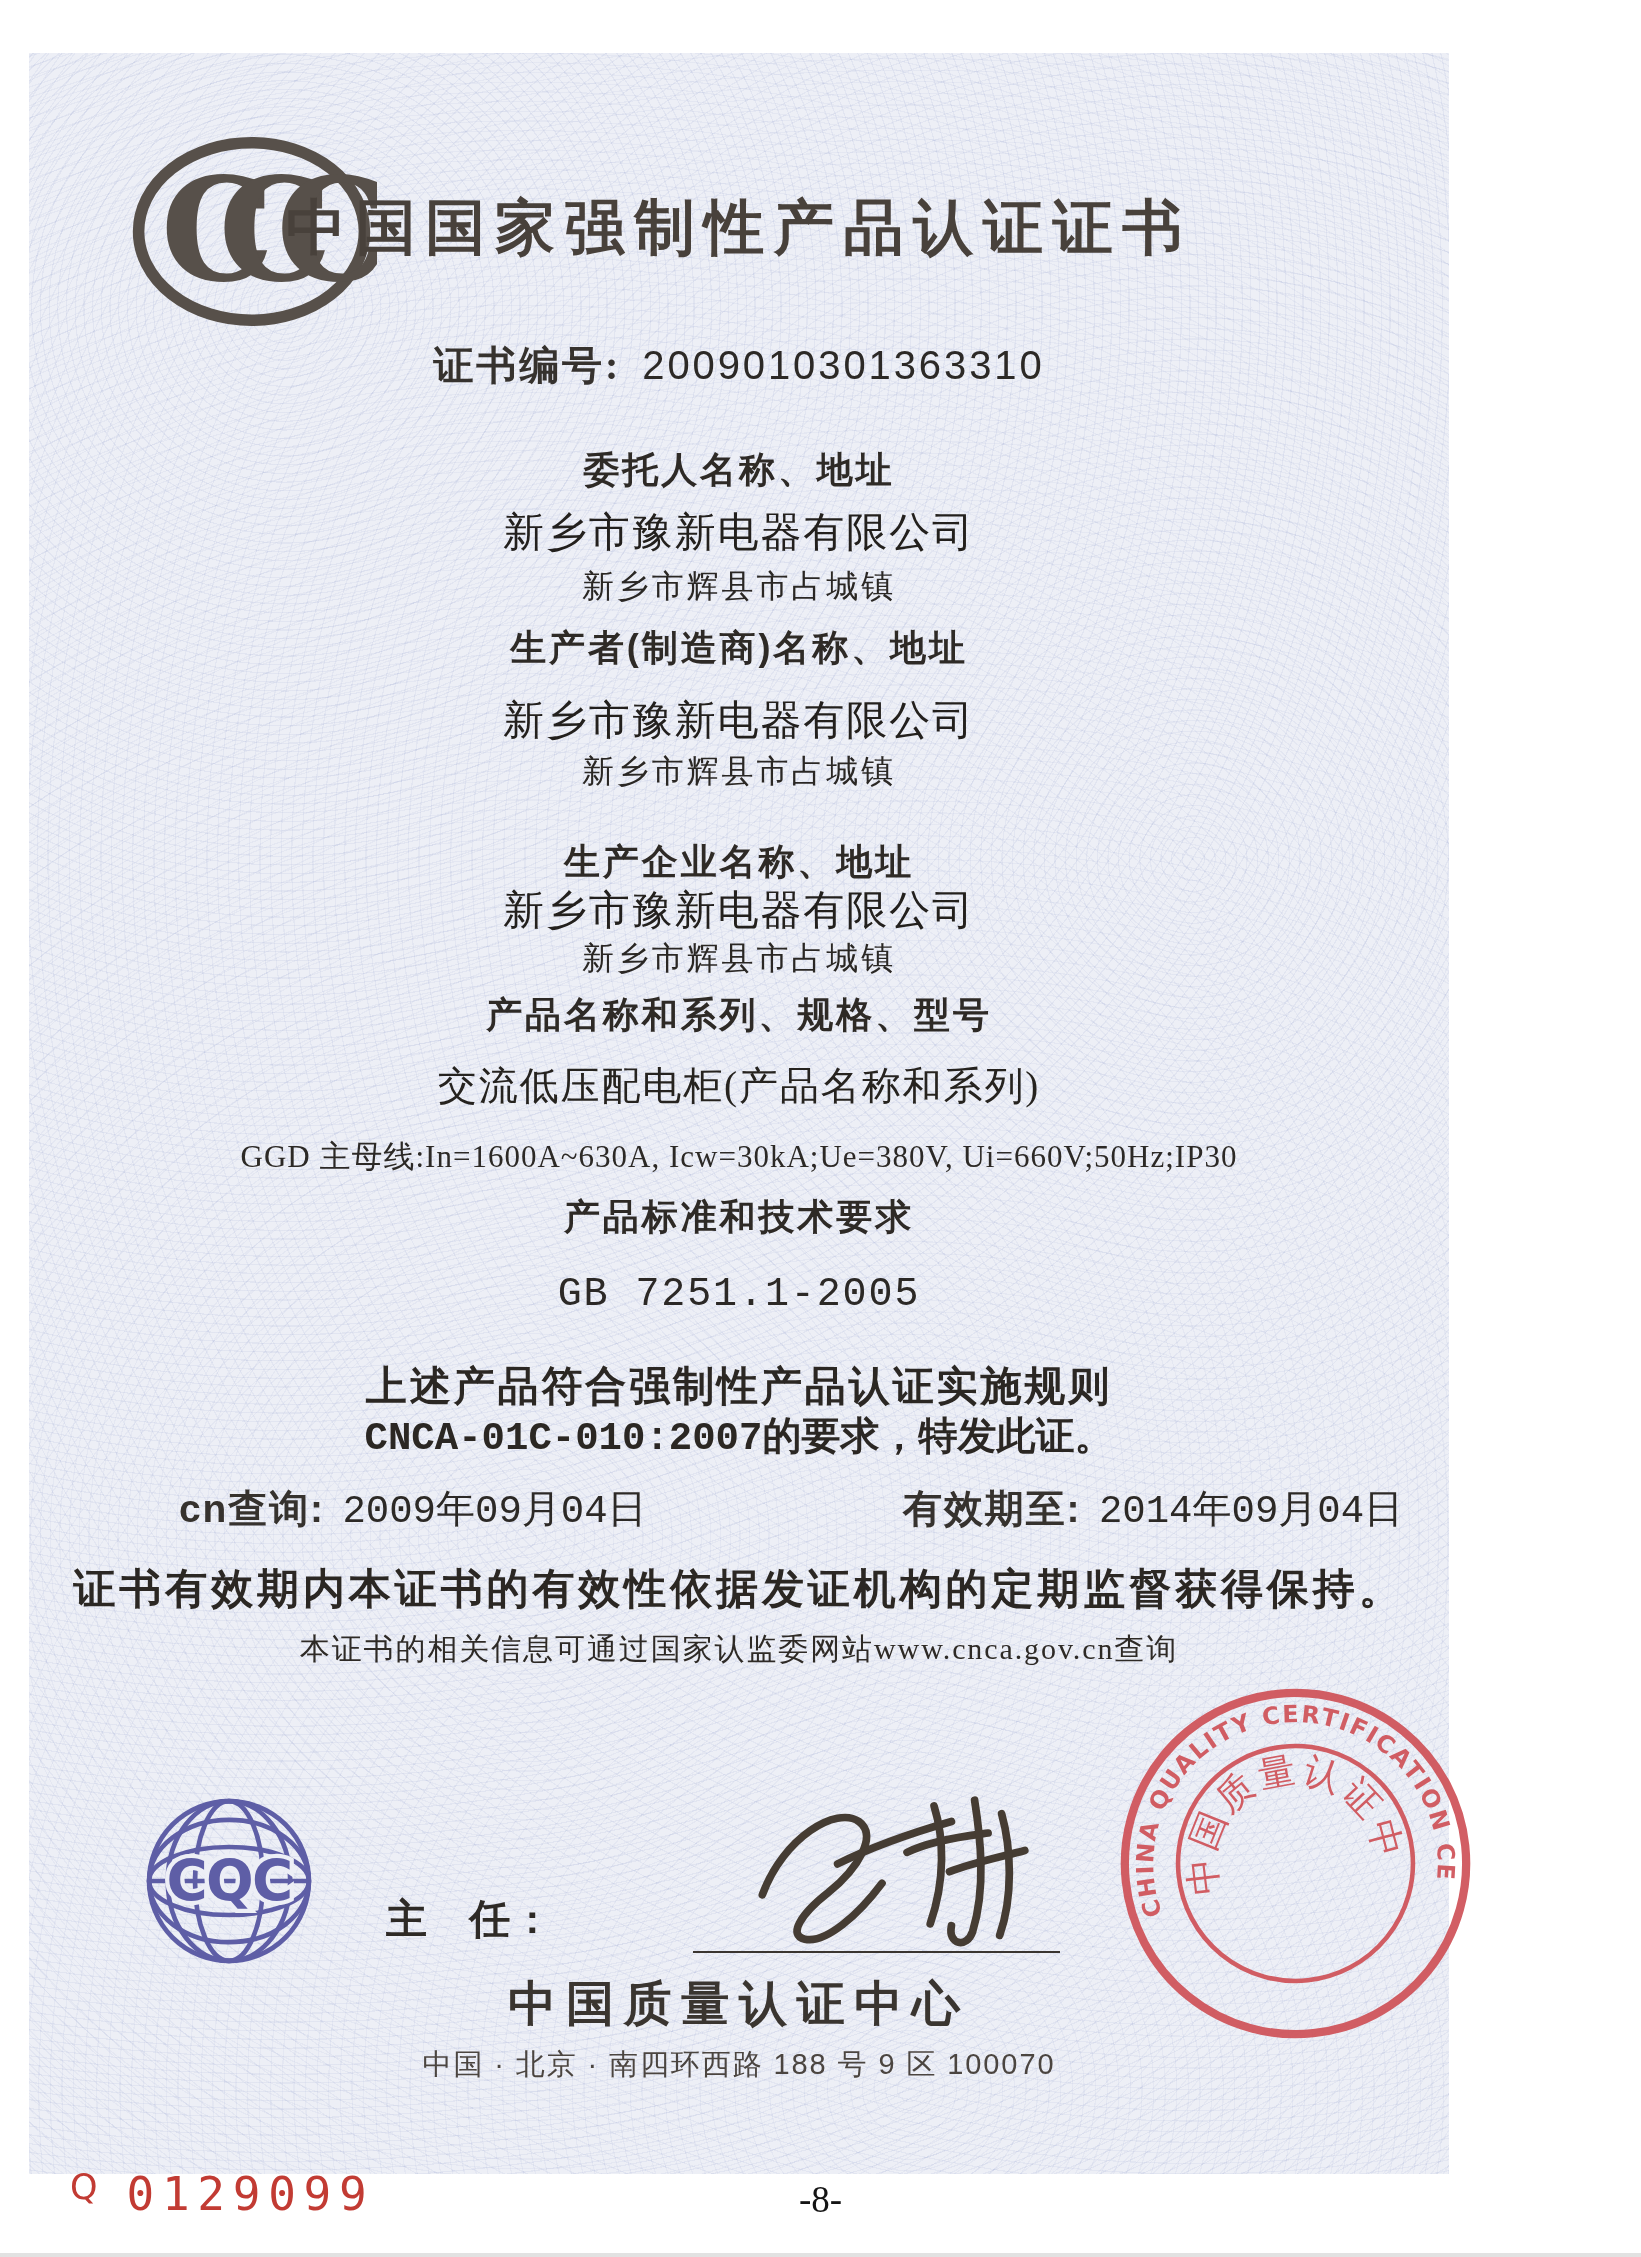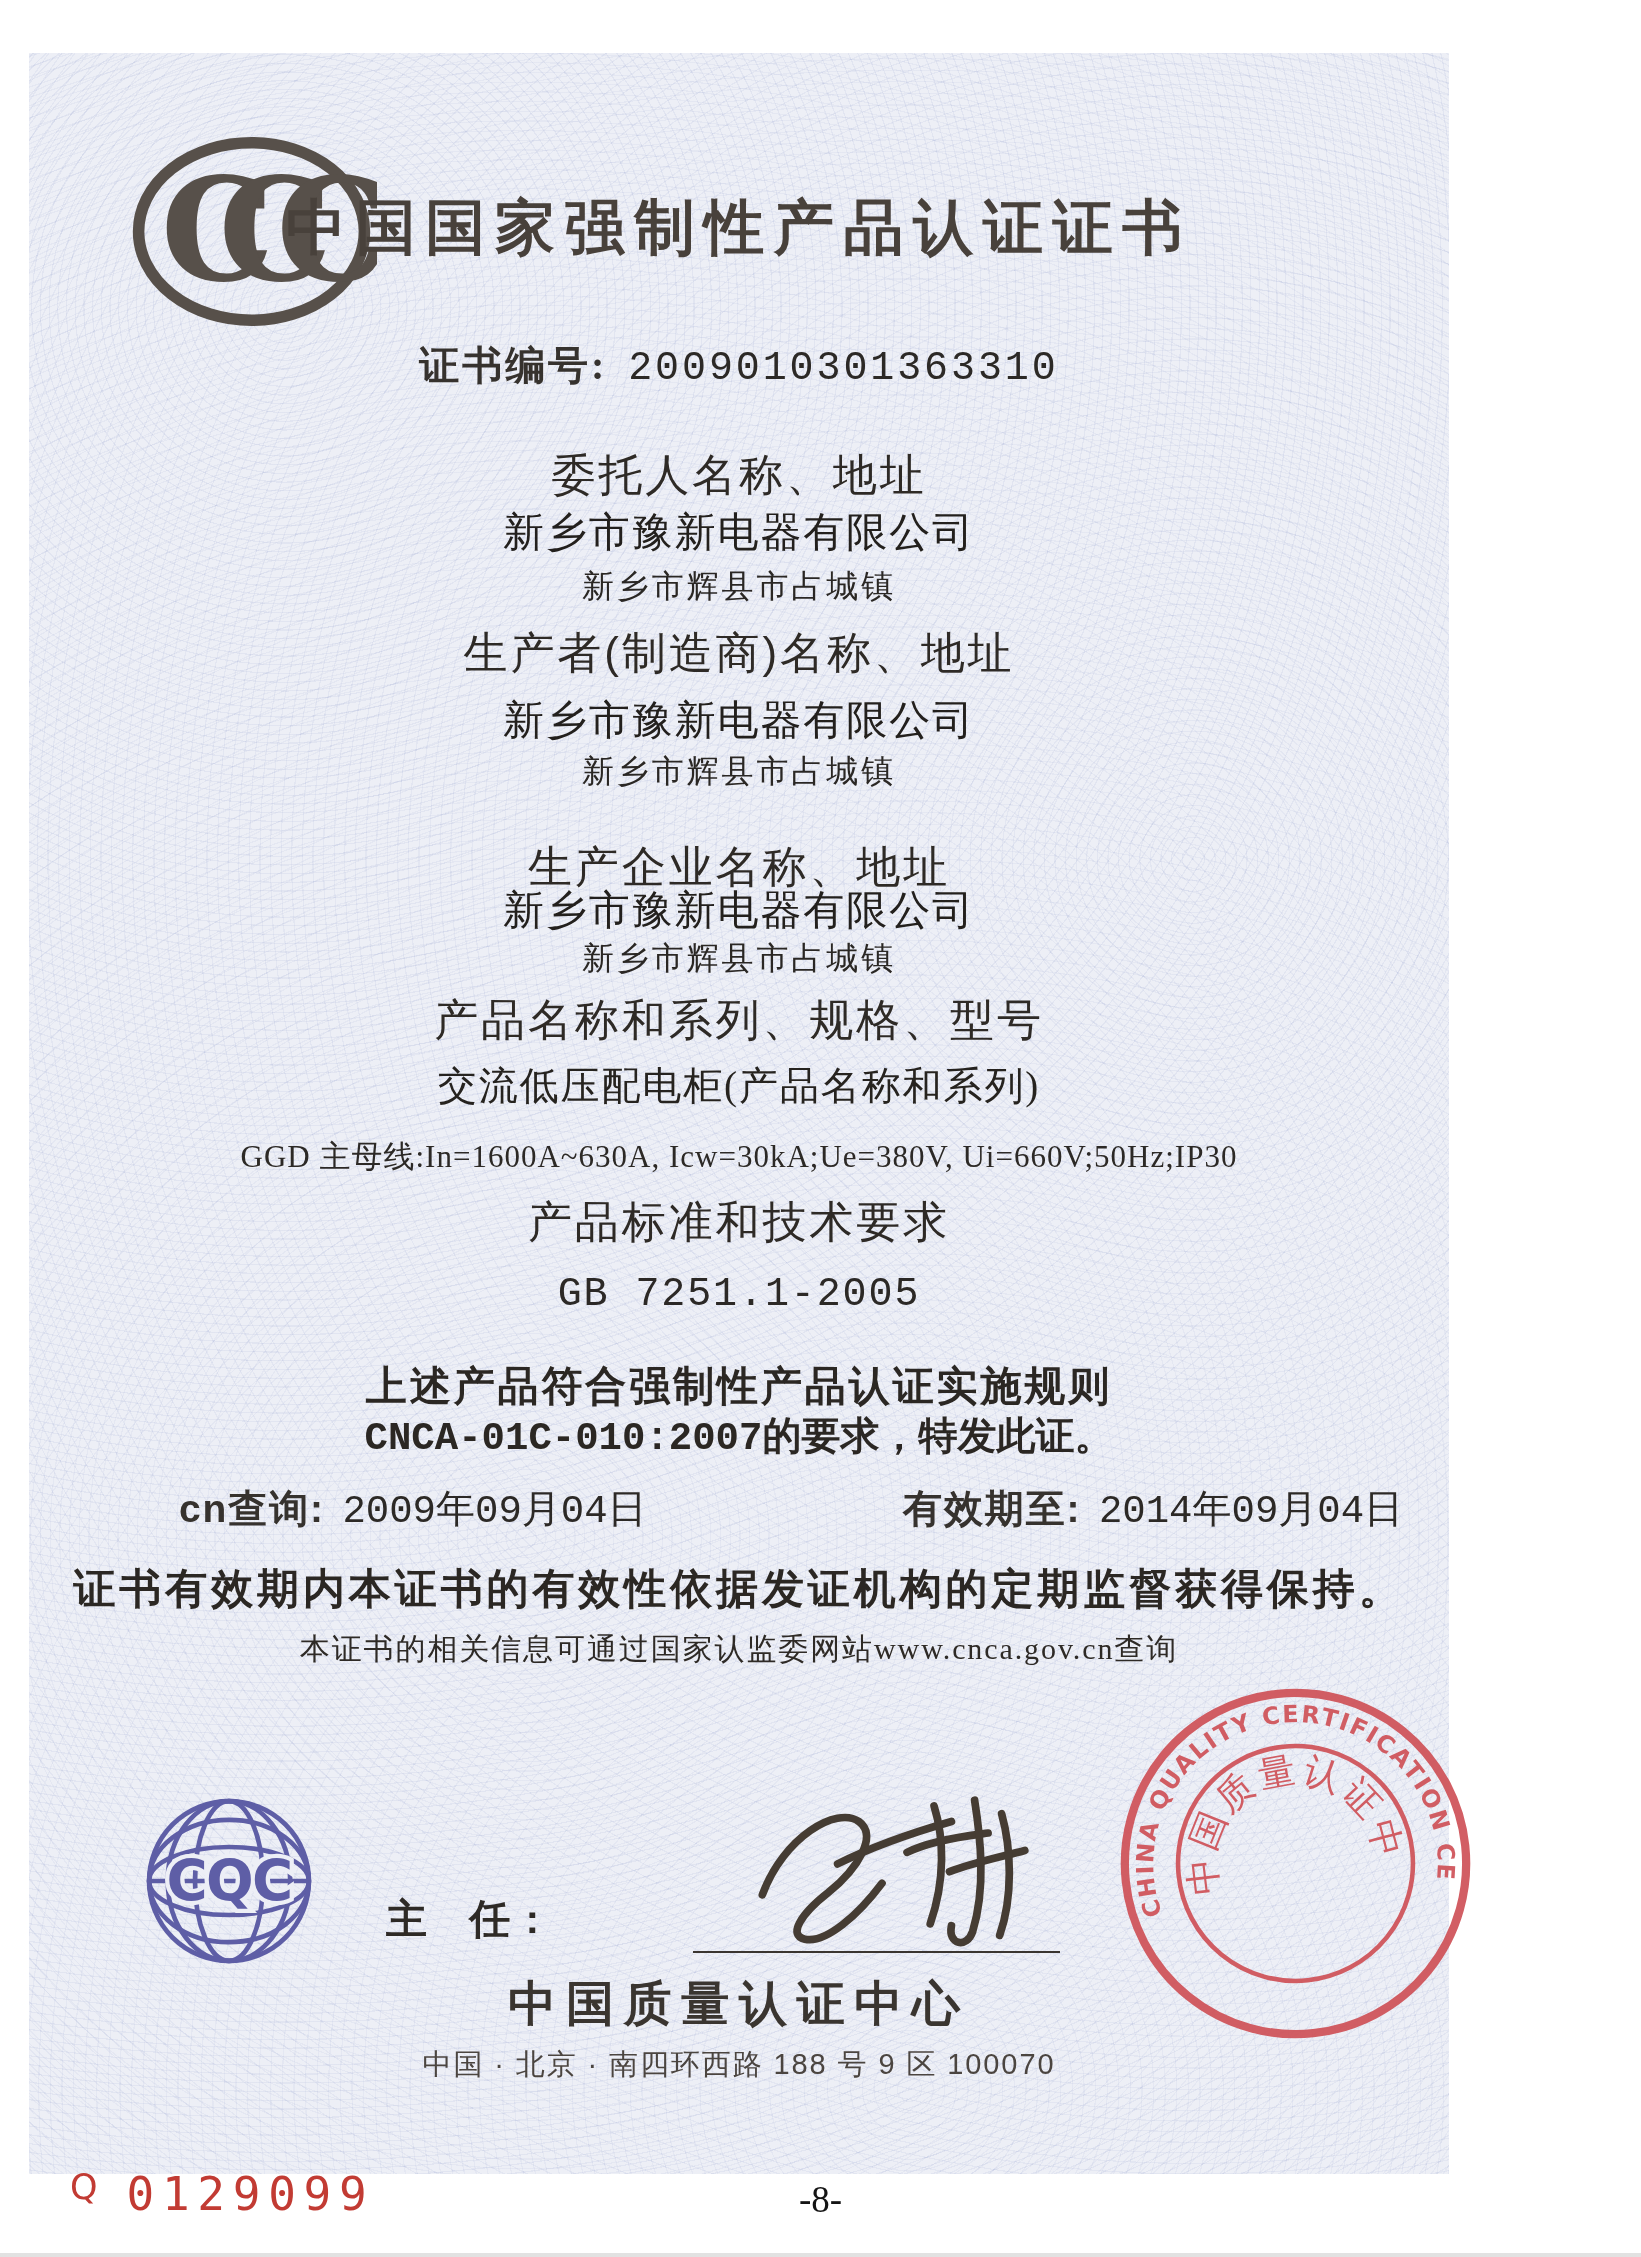--- a/index.html
+++ b/index.html
@@ -13,22 +13,22 @@
     background-image:
       repeating-radial-gradient(circle at 18% 12%, rgba(125,140,195,0.10) 0 1.2px, rgba(0,0,0,0) 1.2px 8.7px),
       repeating-radial-gradient(circle at 82% 38%, rgba(125,140,195,0.09) 0 1.2px, rgba(0,0,0,0) 1.2px 10.6px),
       repeating-radial-gradient(circle at 35% 70%, rgba(125,140,195,0.08) 0 1.2px, rgba(0,0,0,0) 1.2px 9.7px),
       repeating-radial-gradient(circle at 62% 96%, rgba(125,140,195,0.08) 0 1.2px, rgba(0,0,0,0) 1.2px 11.6px);
   }
   .row{position:absolute;left:0;width:100%;text-align:center;white-space:nowrap;}
   .title{top:135px;font-size:60px;font-weight:bold;letter-spacing:9.7px;color:#48413b;text-align:center;}
   .certno{top:285px;font-size:40px;}
   .certno .lbl{font-weight:bold;font-family:"Liberation Serif",serif;letter-spacing:2.9px;}
-  .certno .val{font-family:Liberation Mono, monospace;letter-spacing:2.9px;margin-left:21px;color:#2c2926;}
-  .h{font-size:44px;font-weight:normal;letter-spacing:2.9px;color:#2e2a26;}
+  .certno .val{font-family:Liberation Sans, sans-serif;letter-spacing:2.9px;margin-left:21px;color:#2c2926;}
+  .h{font-size:36px;font-weight:bold;letter-spacing:2.9px;color:#2e2a26;}
   .nm{font-size:41px;letter-spacing:1.9px;color:#23201d;font-family:"Liberation Serif",serif;}
   .ad{font-size:32px;letter-spacing:2.9px;color:#2a2724;font-family:"Liberation Serif",serif;}
   .prod{font-size:39px;letter-spacing:1.9px;color:#26231f;font-family:"Liberation Serif",serif;}
   .spec{font-size:31px;color:#2c2926;font-family:"Liberation Serif",serif;letter-spacing:1px;}
   .gb{font-size:40px;font-family:"Liberation Mono",monospace;letter-spacing:1.9px;color:#2c2926;}
   .st1{font-size:41px;font-weight:bold;letter-spacing:2.9px;color:#2b2723;}
   .st2{font-size:39px;font-weight:bold;font-family:"Liberation Mono",monospace;color:#2b2723;}
   .dates{top:1429px;height:58px;}
   .dates .part{position:absolute;top:0;font-size:39px;white-space:nowrap;}
   .dates .dl{font-weight:bold;letter-spacing:1.9px;}

